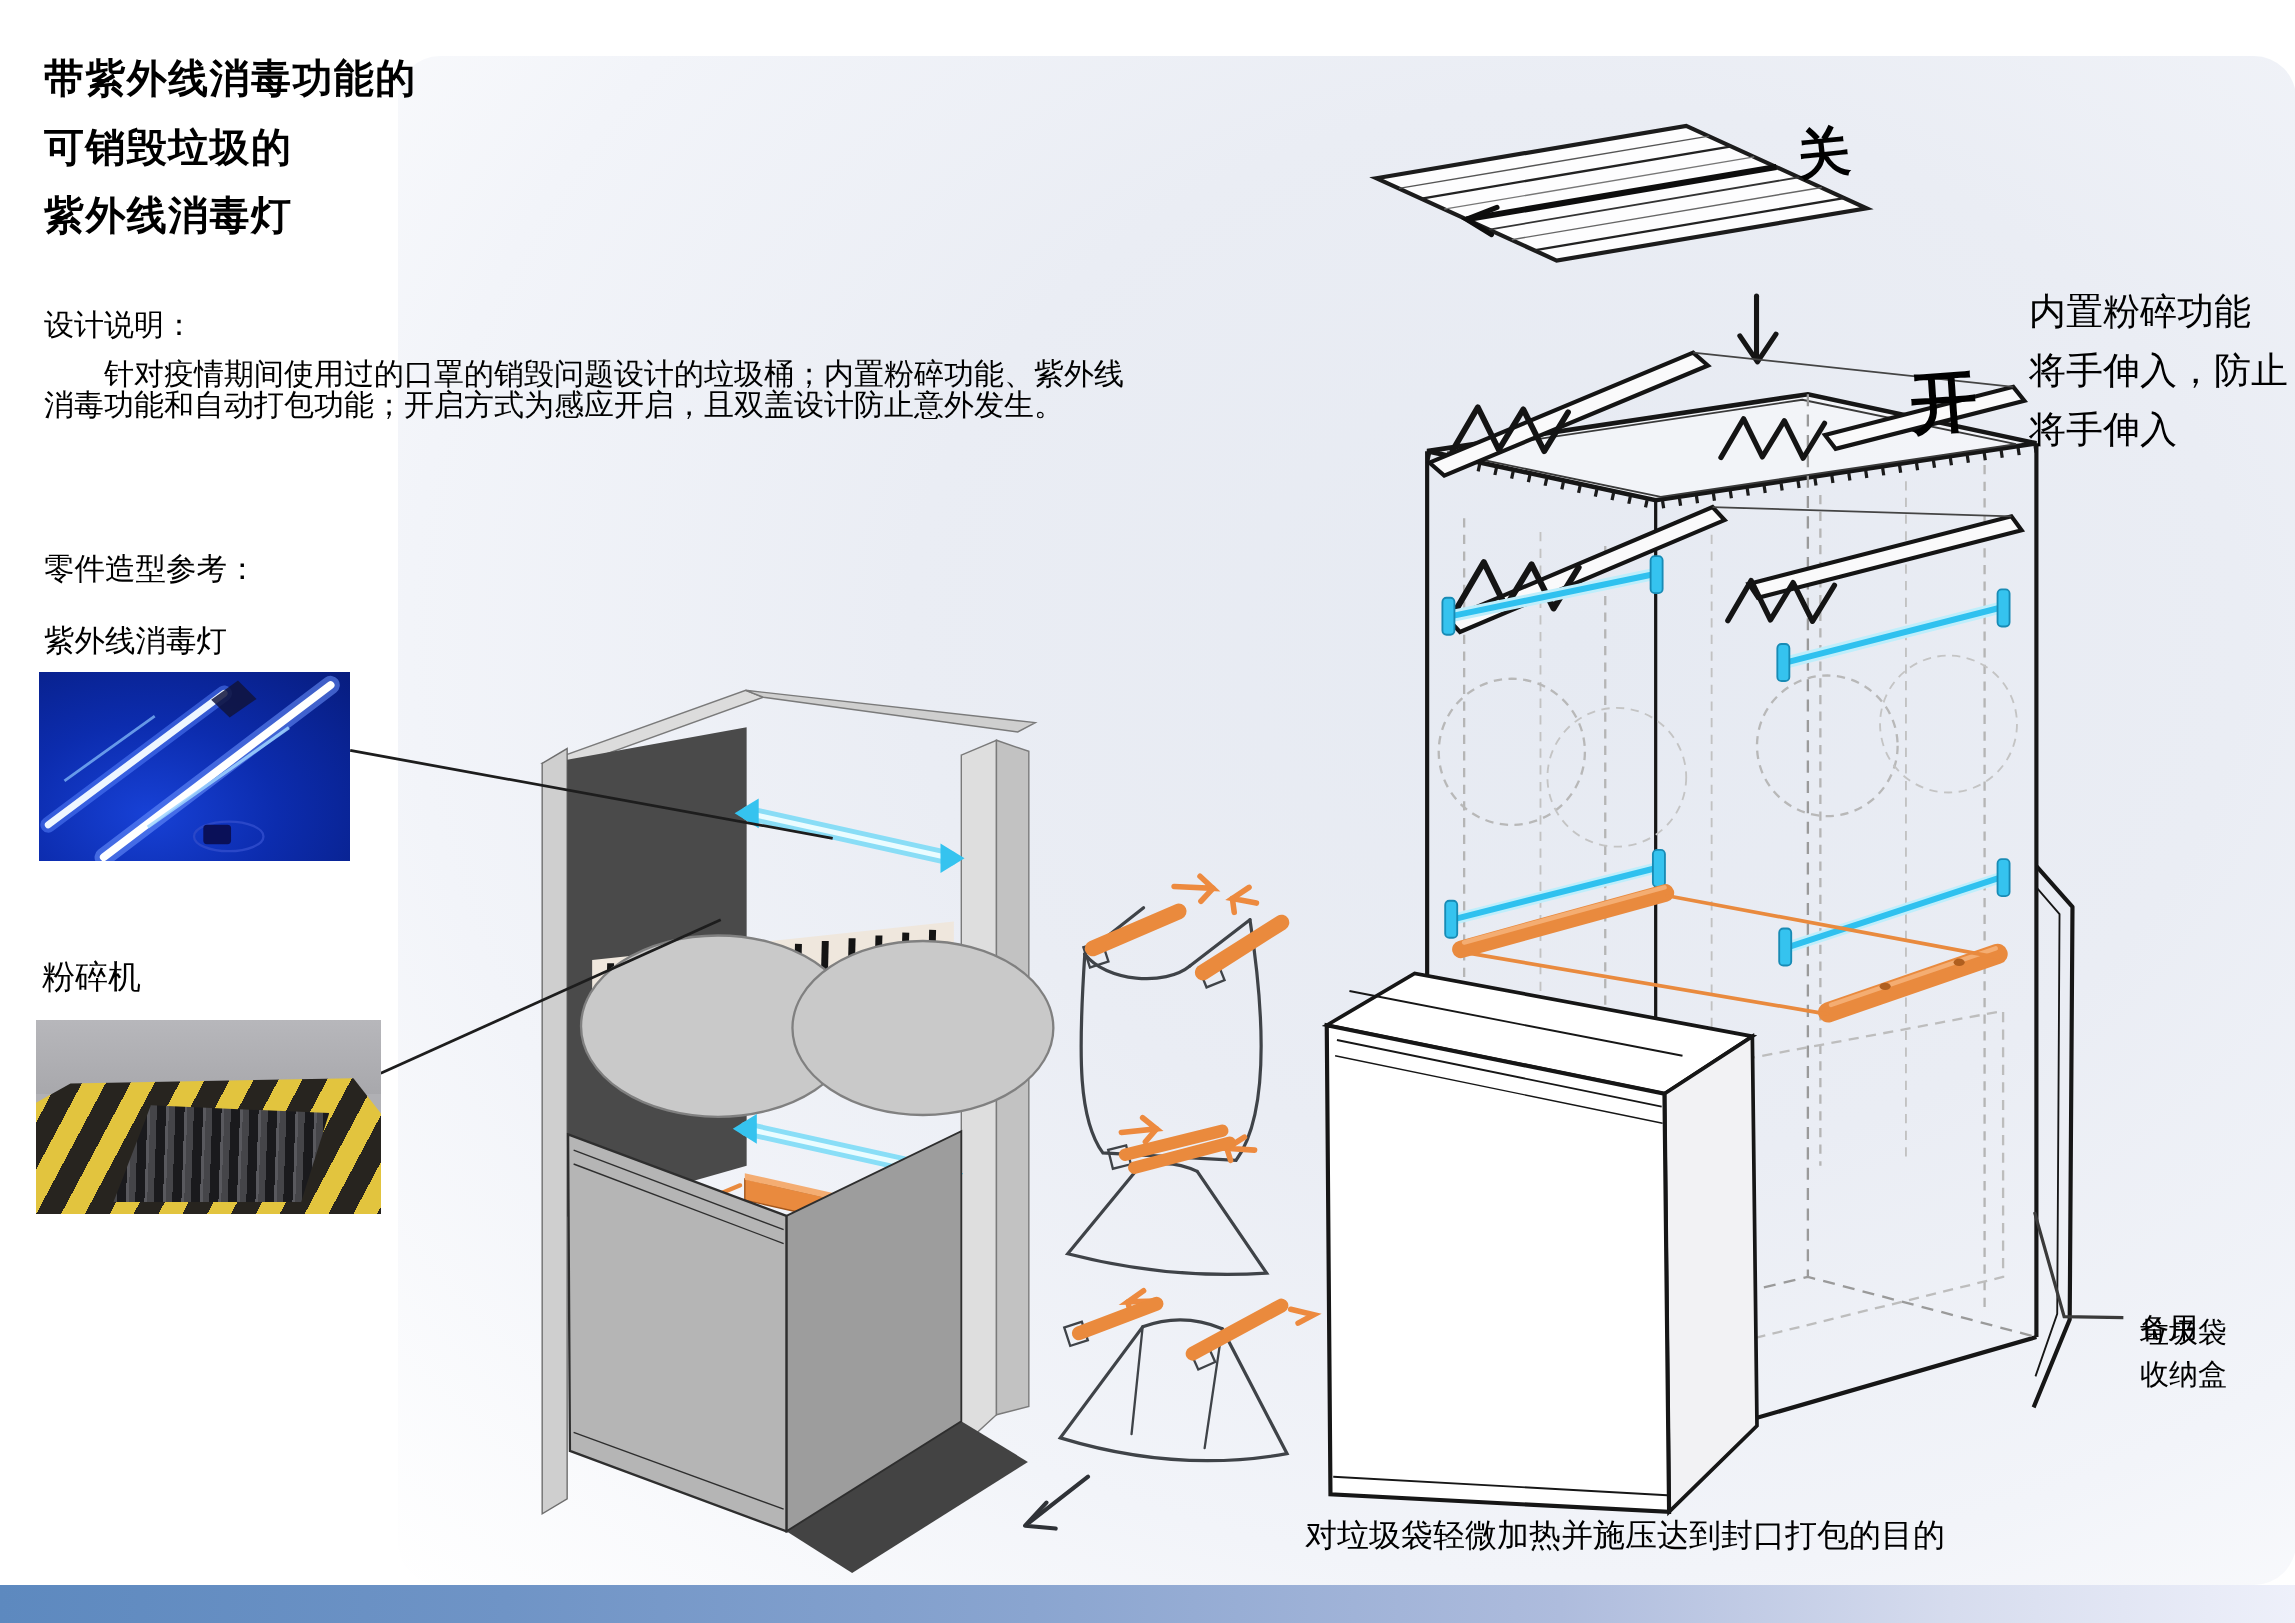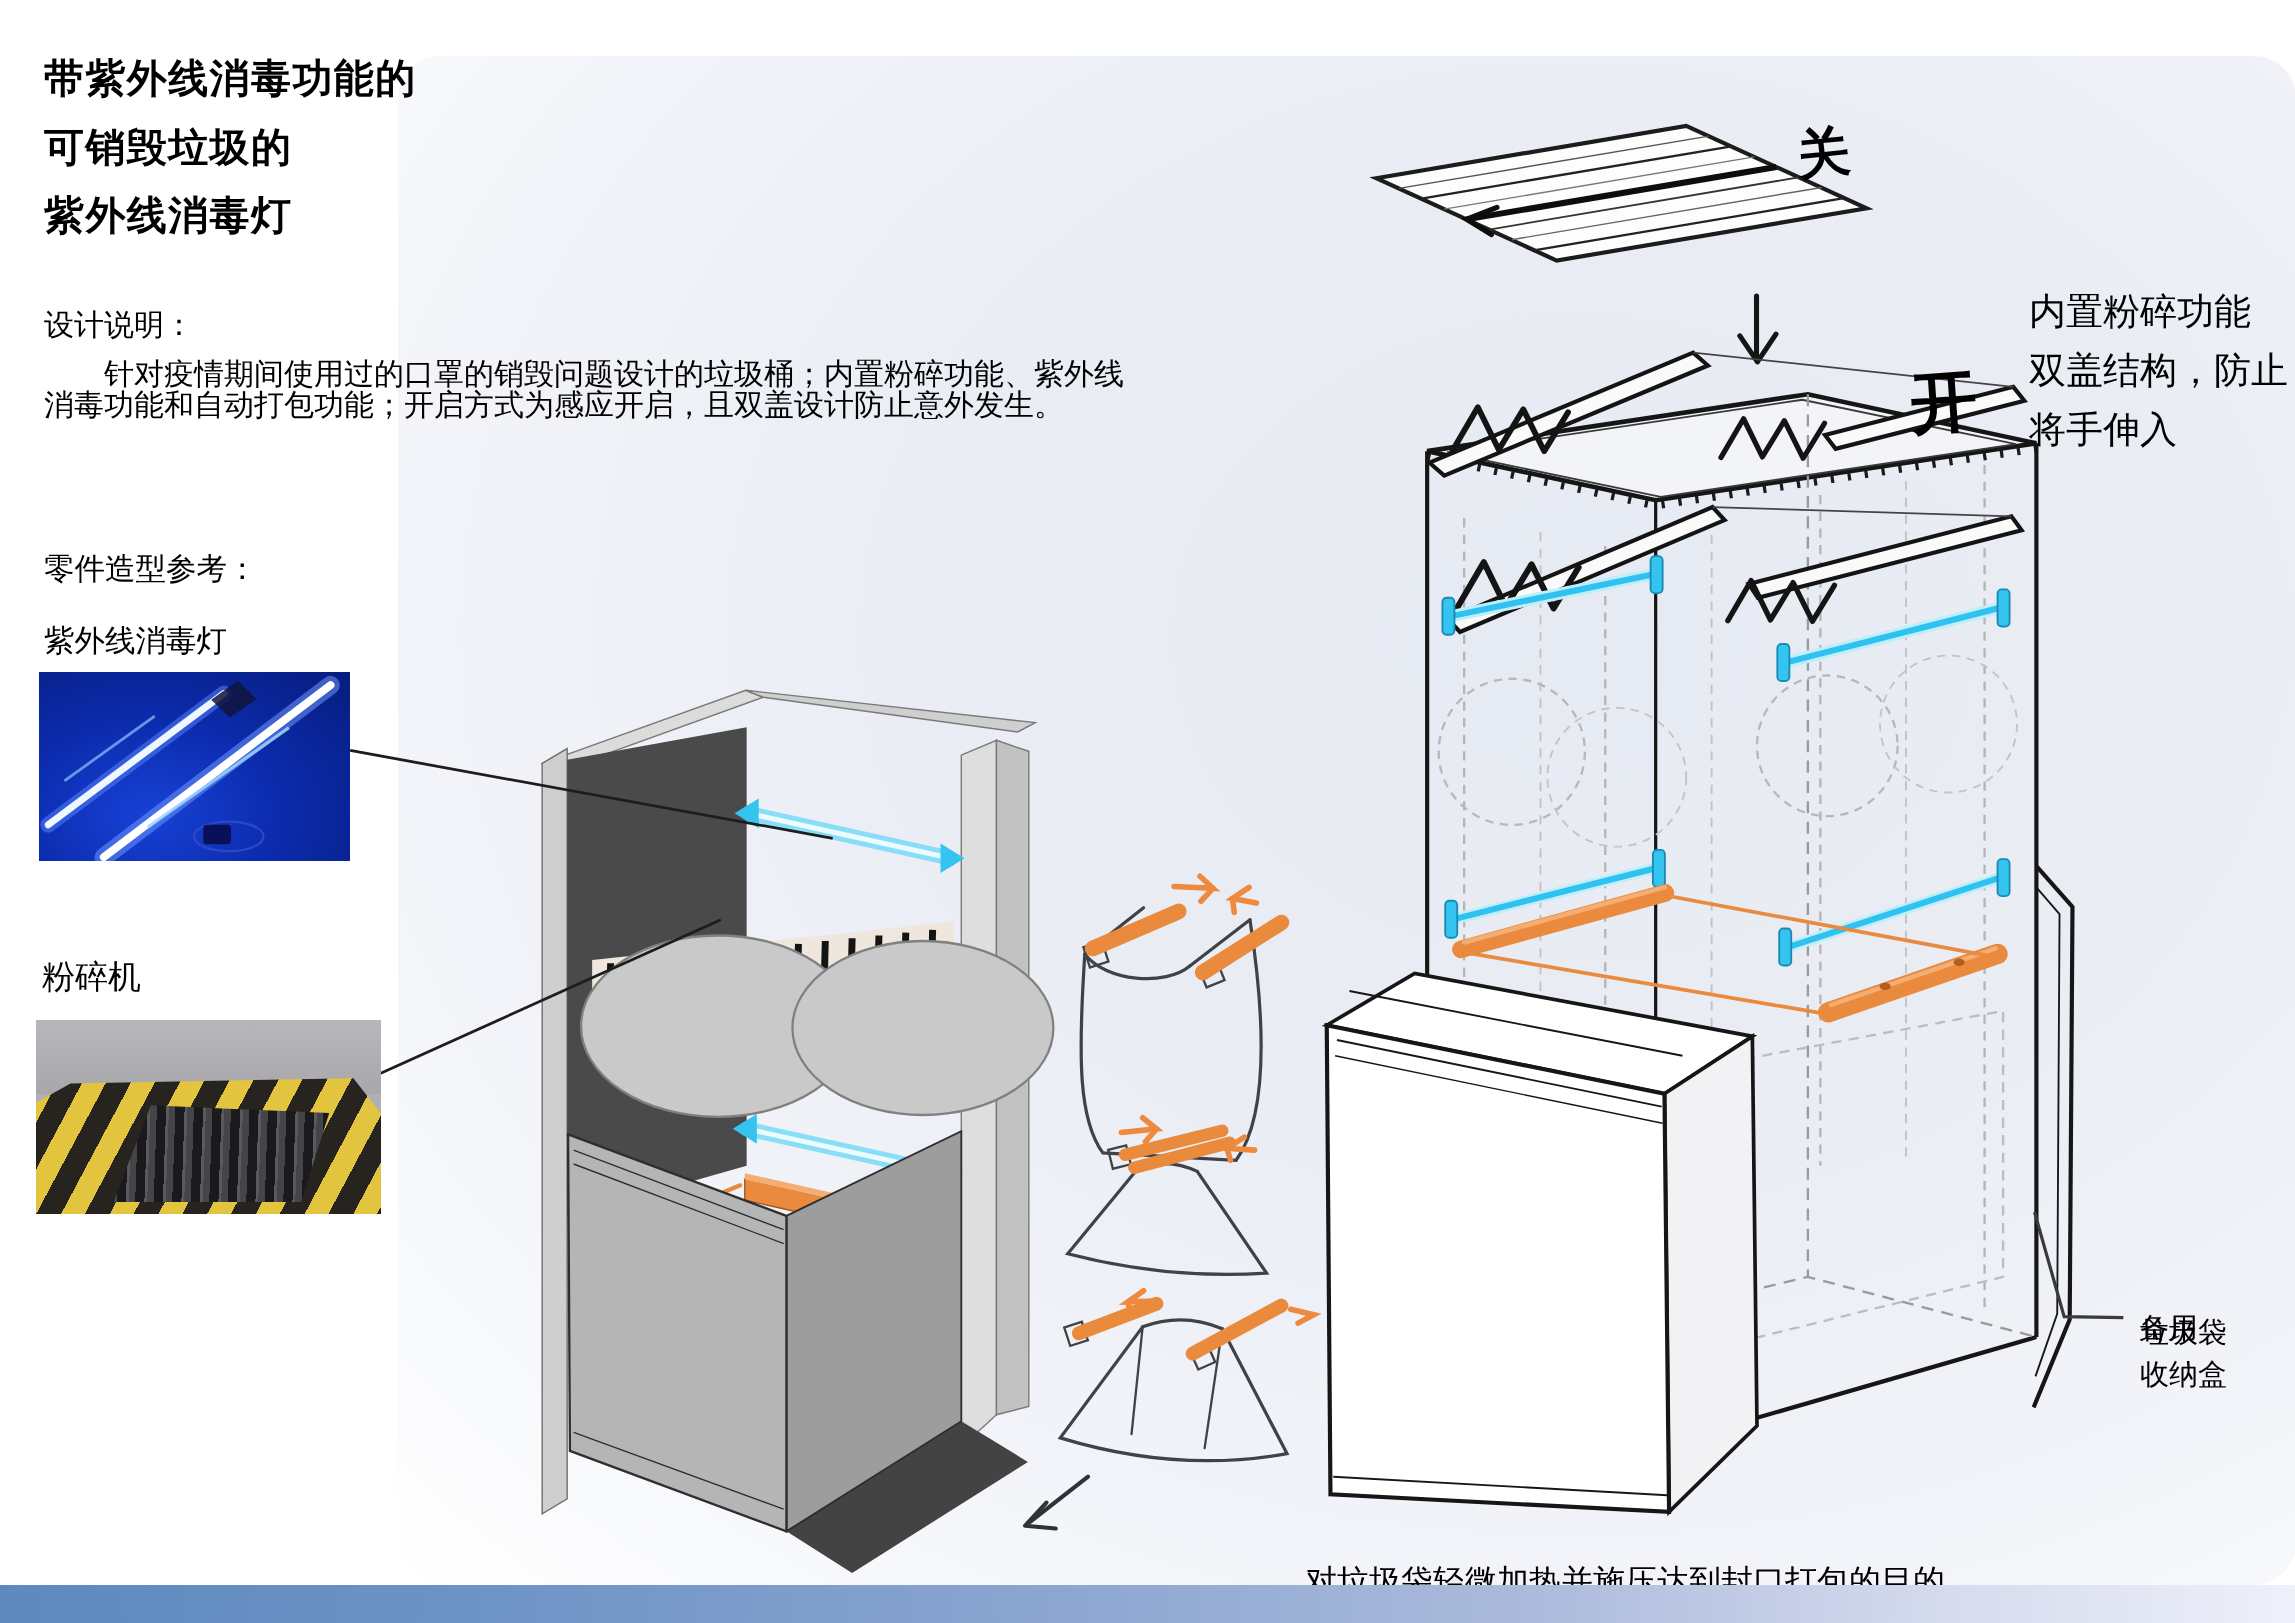--- a/index.html
+++ b/index.html
@@ -14,21 +14,21 @@
     left:398px;top:56px;width:1898px;height:1529px;border-radius:42px;
     background:radial-gradient(ellipse at 62% 38%, #e6eaf2 0%, #eaedf4 40%, #f2f4f9 70%, #ffffff 100%);
   }
   .title-line{left:44px;font-size:40px;font-weight:700;letter-spacing:1.4px;line-height:68px;white-space:nowrap;}
   .notes-heading{left:44px;top:305px;font-size:30px;}
   .notes-line{left:44px;font-size:30px;white-space:nowrap;}
   .notes-line.indent{text-indent:2em;margin-top:8px;}
   .parts-heading{left:44px;top:536px;font-size:30.5px;margin-top:13px;}
   .uv-label{left:44px;top:621px;font-size:30.5px;font-family:Liberation Mono, monospace;}
   .shredder-label{left:42px;top:955px;font-size:33px;}
-  .caption{left:1305px;top:1560px;font-size:32px;white-space:nowrap;}
+  .caption{left:1305px;top:1514px;font-size:32px;white-space:nowrap;}
   .hand-glyph{font-weight:700;white-space:nowrap;}
   .closed-glyph{left:1797px;top:118px;font-size:53px;transform:rotate(-6deg);}
   .open-glyph{left:1910px;top:357px;font-size:67px;transform:rotate(-4deg);}
   .lid-note-line{left:2029px;font-size:37px;line-height:59px;white-space:nowrap;}
   .spare-note-line{left:2140px;font-size:29px;line-height:42px;white-space:nowrap;}
   
   .uv-photo{left:39px;top:672px;width:311px;height:189px;overflow:hidden;
     background:radial-gradient(ellipse at 35% 75%, #1741d6 0%, #0c2cae 45%, #071c7e 100%);}
   
   .shredder-photo{left:36px;top:1020px;width:345px;height:194px;overflow:hidden;background:#b0b0b4;}
@@ -310,21 +310,21 @@
 <div class="abs notes-line nw" style="top:385px">消毒功能和自动打包功能；开启方式为感应开启，且双盖设计防止意外发生。</div>
 
 <div class="abs parts-heading nw">零件造型参考：</div>
 <div class="abs uv-label nw">紫外线消毒灯</div>
 <div class="abs shredder-label nw">粉碎机</div>
 
 <div class="abs hand-glyph closed-glyph">关</div>
 <div class="abs hand-glyph open-glyph">开</div>
 
 <div class="abs lid-note-line" style="top:282px">内置粉碎功能</div>
-<div class="abs lid-note-line" style="top:341px">双盖结构，防止</div>
+<div class="abs lid-note-line" style="top:341px">将手伸入，防止</div>
 <div class="abs lid-note-line" style="top:400px">将手伸入</div>
 
 <div class="abs spare-note-line" style="top:1307px">备用</div>
 <div class="abs spare-note-line" style="top:1311px">垃圾袋</div>
 <div class="abs spare-note-line" style="top:1353px">收纳盒</div>
 
 <div class="abs caption">对垃圾袋轻微加热并施压达到封口打包的目的</div>
 
 <div class="abs footer-bar"></div>
 

